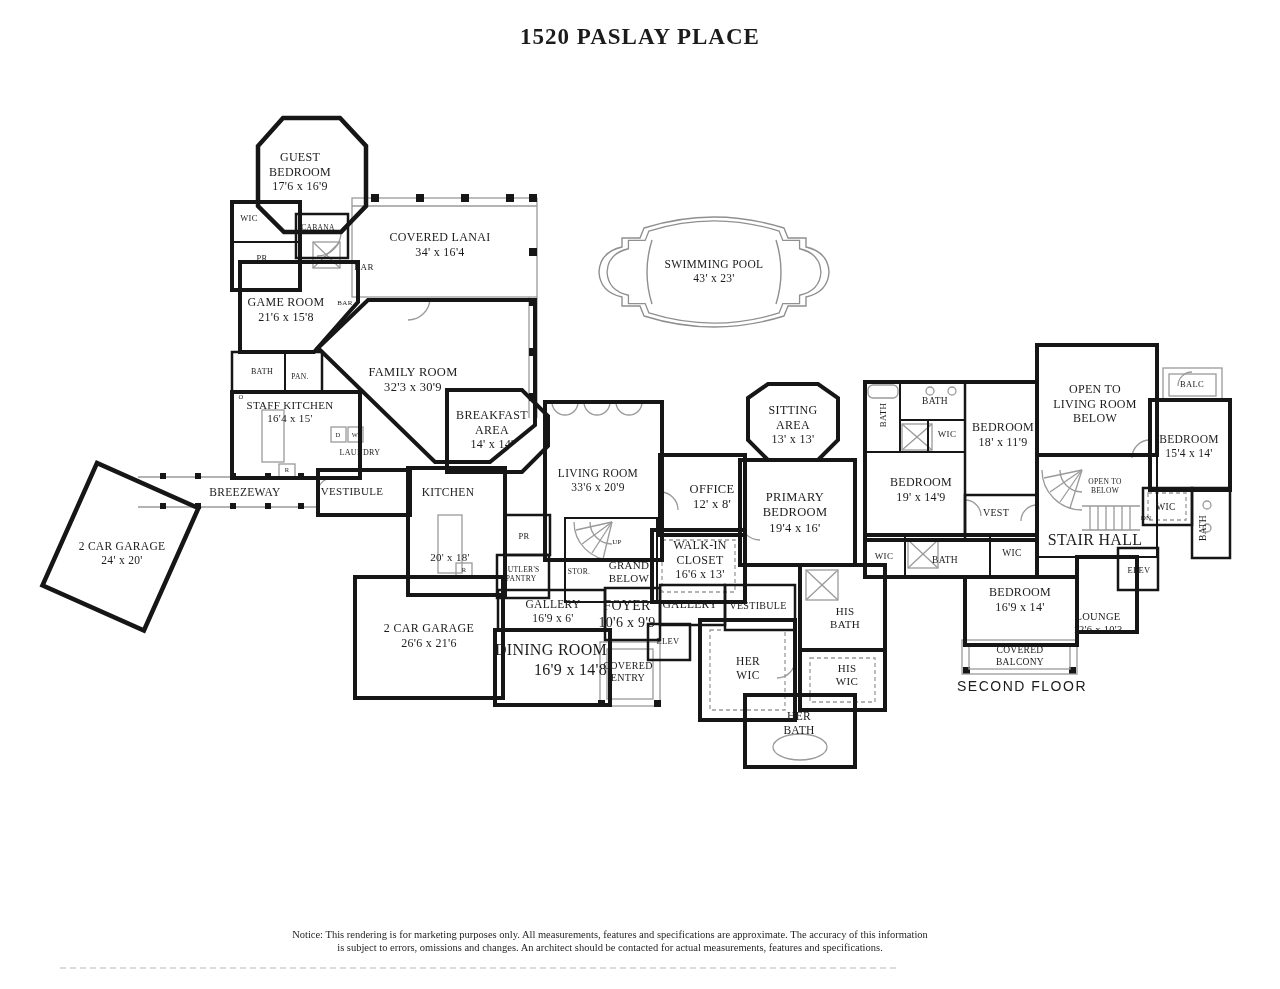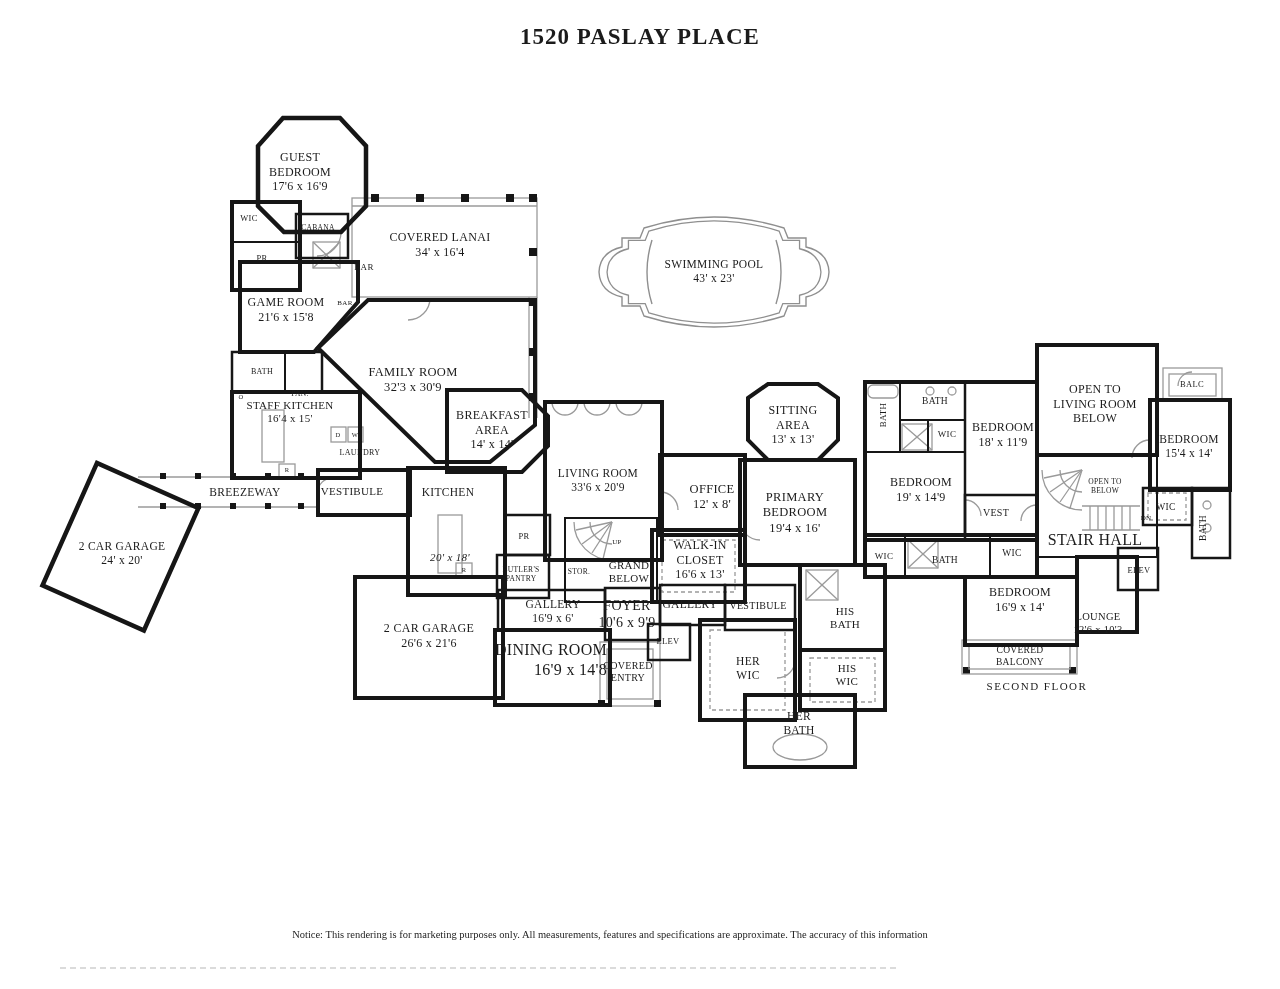--- a/index.html
+++ b/index.html
@@ -1,22 +1,22 @@
 <!DOCTYPE html>
 <html><head>
 <meta charset="utf-8">
 <style>
   html,body{margin:0;padding:0;background:#ffffff;}
   .page{position:relative;width:1280px;height:989px;background:#ffffff;overflow:hidden;
         font-family:"Liberation Serif",serif;color:#1b1b1b;}
   svg{position:absolute;left:0;top:0;}
   .plan-title{position:absolute;left:0;top:24px;width:100%;text-align:center;
       font-size:23px;font-weight:bold;letter-spacing:1px;font-family:"Liberation Serif",serif;}
-  .floor-caption{position:absolute;transform:translate(-50%,-50%);font-size:11px;
-      letter-spacing:1.5px;font-family:Liberation Serif, serif;white-space:nowrap;margin-left:15px;}
+  .floor-caption{position:absolute;transform:translate(-50%,-50%);font-size:14px;
+      letter-spacing:1.5px;font-family:Liberation Sans, sans-serif;white-space:nowrap;}
   .room-label{position:absolute;transform:translate(-50%,-50%);white-space:pre;
       text-align:center;line-height:1.22;letter-spacing:.3px;
       font-family:"Liberation Serif",serif;color:#1b1b1b;z-index:3;}
   .room-label.vertical{transform:translate(-50%,-50%) rotate(-90deg);}
   .watermark{position:absolute;left:6px;top:920px;white-space:nowrap;z-index:4;
       font-family:"Liberation Sans",sans-serif;font-size:30px;
       color:transparent;-webkit-text-stroke:1.1px #b8b8b8;letter-spacing:.5px;}
   .disclaimer{position:absolute;left:250px;top:928px;width:720px;text-align:center;
       font-size:10.5px;line-height:13px;color:#1e1e1e;z-index:5;
       font-family:"Liberation Serif",serif;}
@@ -222,37 +222,37 @@
       <div class="room-label" style="left: 249px; top: 218px; font-size: 8.5px;">WIC</div>
       <div class="room-label" style="left: 262px; top: 258px; font-size: 8.5px;">PR</div>
       <div class="room-label" style="left: 318px; top: 228px; font-size: 7.5px;">CABANA</div>
       <div class="room-label" style="left: 440px; top: 245px; font-size: 12px;">COVERED LANAI
 34' x 16'4</div>
       <div class="room-label" style="left: 364px; top: 267px; font-size: 9px;">BAR</div>
       <div class="room-label" style="left: 345px; top: 303px; font-size: 7px;">BAR</div>
       <div class="room-label" style="left: 286px; top: 310px; font-size: 12px;">GAME ROOM
 21'6 x 15'8</div>
       <div class="room-label" style="left: 262px; top: 372px; font-size: 8px;">BATH</div>
-      <div class="room-label" style="left: 300px; top: 394px; font-size: 7.5px;">PAN.</div>
+      <div class="room-label" style="left: 300px; top: 377px; font-size: 7.5px;">PAN.</div>
       <div class="room-label" style="left: 241px; top: 397px; font-size: 6.5px;">O</div>
       <div class="room-label" style="left: 290px; top: 412px; font-size: 11px;">STAFF KITCHEN
 16'4 x 15'</div>
       <div class="room-label" style="left: 287px; top: 470px; font-size: 6.5px;">R</div>
       <div class="room-label" style="left: 413px; top: 380px; font-size: 12.5px;">FAMILY ROOM
 32'3 x 30'9</div>
       <div class="room-label" style="left: 492px; top: 430px; font-size: 12px;">BREAKFAST
 AREA
 14' x 14'</div>
       <div class="room-label" style="left: 338px; top: 435px; font-size: 6.5px;">D</div>
       <div class="room-label" style="left: 355px; top: 435px; font-size: 6.5px;">W</div>
       <div class="room-label" style="left: 360px; top: 453px; font-size: 8px;">LAUNDRY</div>
       <div class="room-label" style="left: 245px; top: 492px; font-size: 11.5px;">BREEZEWAY</div>
       <div class="room-label" style="left: 352px; top: 492px; font-size: 11px;">VESTIBULE</div>
       <div class="room-label" style="left: 448px; top: 492px; font-size: 11.5px;">KITCHEN</div>
-      <div class="room-label" style="left: 450px; top: 558px; font-size: 11px; font-style: italic;">20' x 18'</div>
+      <div class="room-label" style="left: 450px; top: 558px; font-size: 11px;">20' x 18'</div>
       <div class="room-label" style="left: 464px; top: 570px; font-size: 6.5px;">R</div>
       <div class="room-label" style="left: 524px; top: 536px; font-size: 8.5px;">PR</div>
       <div class="room-label" style="left: 521px; top: 574px; font-size: 7.5px;">BUTLER'S
 PANTRY</div>
       <div class="room-label" style="left: 579px; top: 572px; font-size: 7.5px;">STOR.</div>
       <div class="room-label" style="left: 598px; top: 480px; font-size: 11.5px;">LIVING ROOM
 33'6 x 20'9</div>
       <div class="room-label" style="left: 712px; top: 497px; font-size: 12.5px;">OFFICE
 12' x 8'</div>
       <div class="room-label" style="left: 793px; top: 425px; font-size: 12px;">SITTING
@@ -324,15 +324,16 @@
       <div class="room-label vertical" style="left: 1204px; top: 528px; font-size: 9.5px;">BATH</div>
       <div class="room-label" style="left: 1020px; top: 657px; font-size: 9.5px;">COVERED
 BALCONY</div>
     </div>
 
   <div class="floor-caption" style="left:1022px;top:686px;">SECOND FLOOR</div>
 
 
   <div class="disclaimer">
     <div>Notice: This rendering is for marketing purposes only. All measurements, features and specifications are approximate. The accuracy of this information</div>
+    <div>is subject to errors, omissions and changes. An architect should be contacted for actual measurements, features and specifications.</div>
   </div>
 
 </div>
 
 </body></html>

